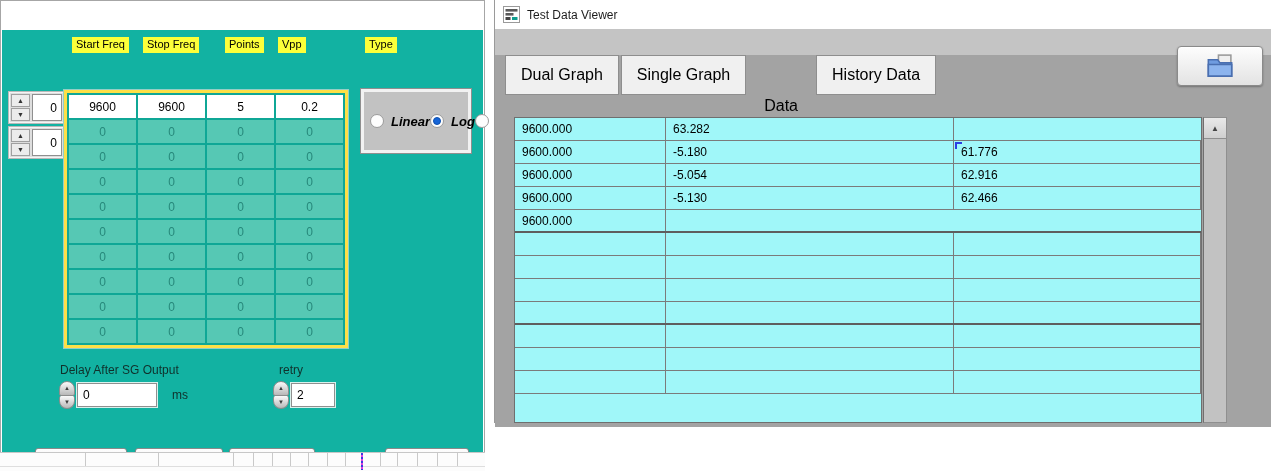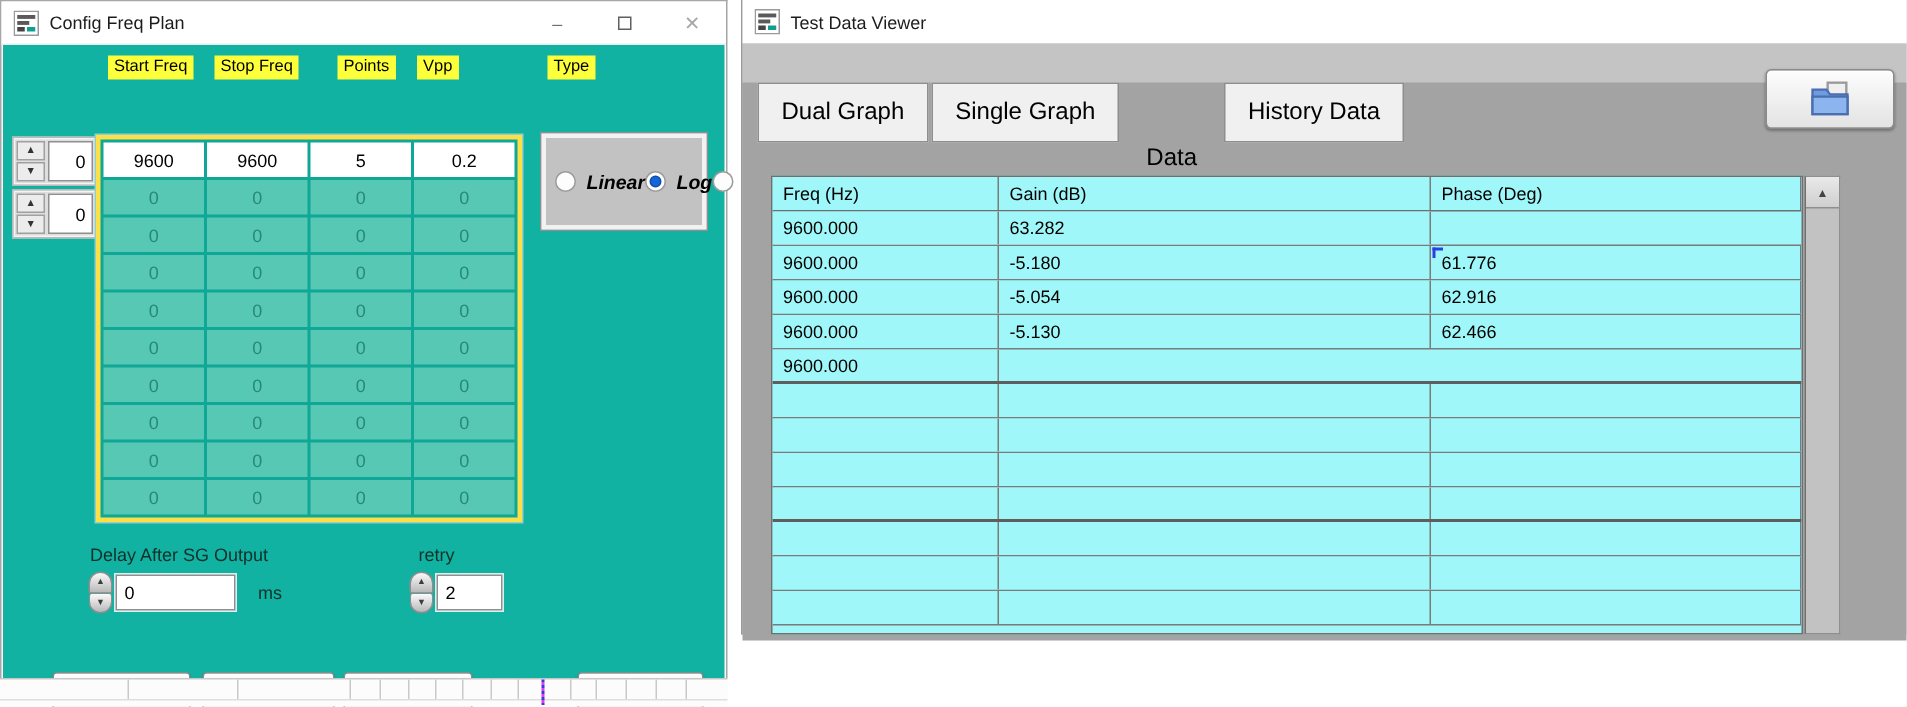--- a/index.html
+++ b/index.html
@@ -106,37 +106,20 @@
   #dt-scroll .sb-up { width:100%; height:21px; background:linear-gradient(#e9e9e9,#cfcfcf);
                       border-bottom:1px solid #8f8f8f; display:flex; align-items:center; justify-content:center;
                       font-size:8px; color:#444; }
 </style>
 </head>
 <body>
 
 <div class="stage">
 
   <div class="win" id="left-win">
-    <div class="titlebar">
-      <svg class="appicon" viewBox="0 0 17 17">
-        <rect x="0.5" y="0.5" width="16" height="16" fill="#ffffff" stroke="#9a9a9a"></rect>
-        <rect x="2.5" y="3" width="12" height="2.6" fill="#5a5a5a"></rect>
-        <rect x="2.5" y="7" width="8" height="2.6" fill="#5a5a5a"></rect>
-        <rect x="2.5" y="11" width="5" height="3" fill="#444444"></rect>
-        <rect x="9" y="11" width="5.5" height="3" fill="#0f9e8f"></rect>
-      </svg>
-      <span class="title">Config Freq Plan</span>
-      <div class="winctrls">
-        <span class="winctrl">–</span>
-        <span class="winctrl">
-            <span class="maxbox"></span>
-          </span>
-        <span class="winctrl closex">✕</span>
-      </div>
-    </div>
 
     <div id="left-panel">
 
       <div id="ylabels">
           <span class="ylabel" style="left: 70px; top: 7px;">Start Freq</span>
           <span class="ylabel" style="left: 141px; top: 7px;">Stop Freq</span>
           <span class="ylabel" style="left: 223px; top: 7px;">Points</span>
           <span class="ylabel" style="left: 276px; top: 7px;">Vpp</span>
         </div>
       <span class="ylabel" id="type-ylabel" style="left:363px; top:7px;">Type</span>
@@ -304,25 +287,20 @@
 
       <div id="load-big-btn">
         <svg width="28" height="26" viewBox="0 0 18 16">
           <rect x="8" y="1" width="8" height="7" fill="#efefef" stroke="#999"></rect>
           <path d="M1.5 4 h6 l1.5 2 h7.5 v8.5 h-15 z" fill="#6f9ce0" stroke="#4a6fb0"></path>
           <path d="M1.5 7 h15 v7.5 h-15 z" fill="#8cb4ee" stroke="#4a6fb0"></path>
         </svg>
       </div>
 
       <div id="data-table">
-          <div class="dt-row dt-head">
-            <div class="dt-cell">Freq (Hz)</div>
-            <div class="dt-cell">Gain (dB)</div>
-            <div class="dt-cell">Phase (Deg)</div>
-          </div>
           <div class="dt-row">
             <div class="dt-cell">9600.000</div>
             <div class="dt-cell">63.282</div>
           </div>
           <div class="dt-row">
             <div class="dt-cell">9600.000</div>
             <div class="dt-cell">-5.180</div>
             <div class="dt-cell">61.776<span class="sel-corner"></span></div>
           </div>
           <div class="dt-row">

